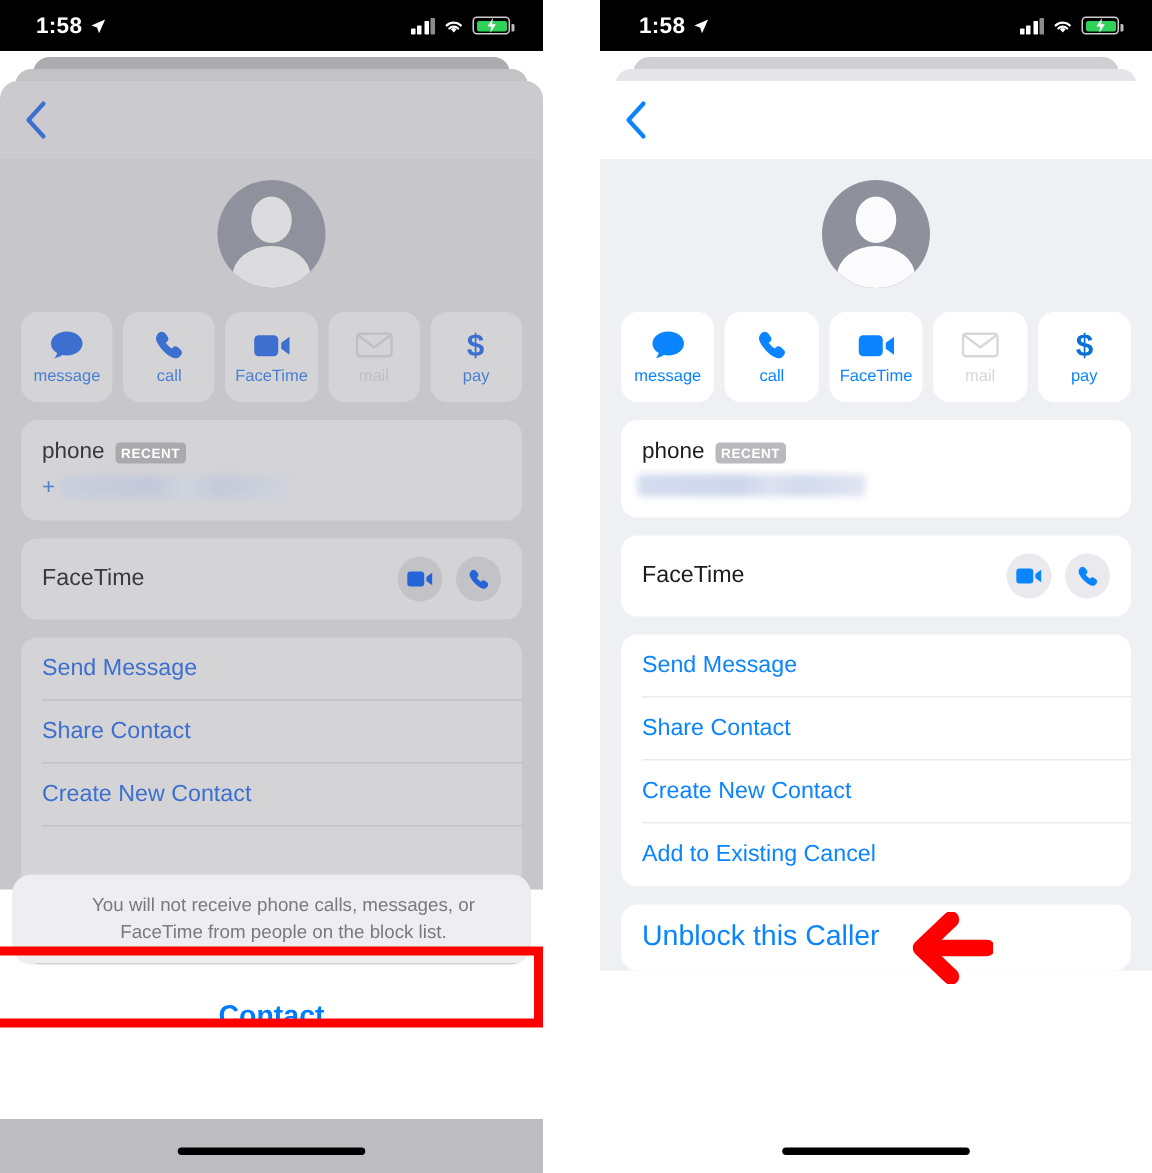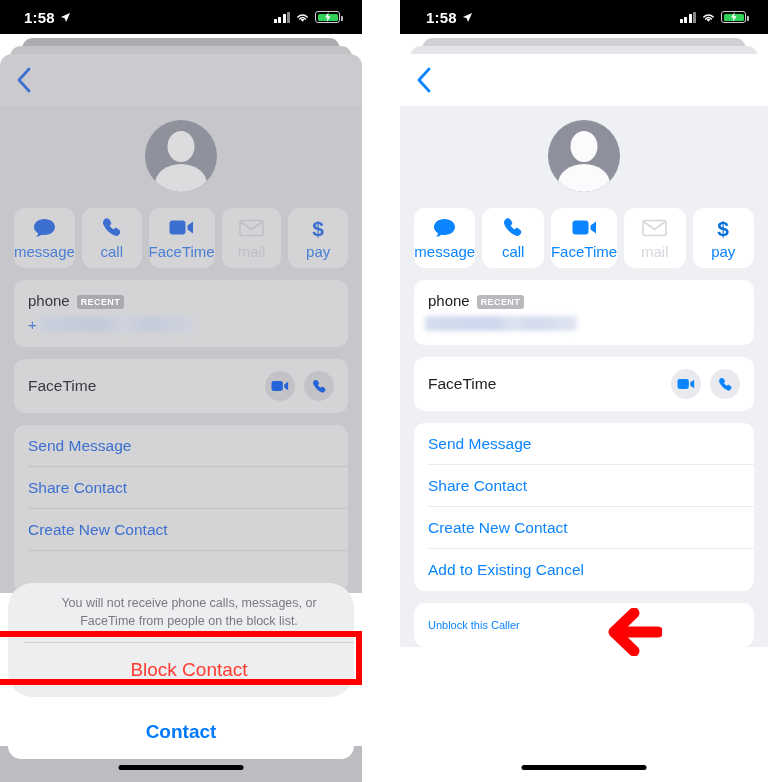--- a/index.html
+++ b/index.html
@@ -107,21 +107,21 @@
   
   .act-row { display:flex; gap:7px; margin-bottom:12px; }
   .act {
     flex:1; height:60px; border-radius:11px;
     display:flex; flex-direction:column; align-items:center;
     justify-content:center; gap:4px; cursor:pointer;
   }
   .phone-left  .act { background:#d4d4d7; }
   .phone-right .act { background:#ffffff; }
   .act-ico { height:22px; display:flex; align-items:center; justify-content:center; }
-  .act-lbl { font-size:15px; font-weight:500; }
+  .act-lbl { font-size:11px; font-weight:500; }
   .phone-left  .act-lbl { color:#4a7fd4; }
   .phone-right .act-lbl { color:#0a84ff; }
   .act.disabled .act-lbl { color:#c0c0c4; }
   .phone-right .act.disabled .act-lbl { color:#d6d7dc; }
 
   
   .card { border-radius:11px; margin-bottom:12px; }
   .phone-left  .card { background:#d4d4d7; }
   .phone-right .card { background:#ffffff; }
 
@@ -167,25 +167,25 @@
     height:42px; display:flex; align-items:center;
     border-bottom:1px solid rgba(0,0,0,.08); cursor:pointer; padding-right:14px;
   }
   .list-row:last-child { border-bottom:none; }
   .list-row span { font-size:15.5px; }
   .phone-left  .list-row span { color:#3c6fcf; }
   .phone-right .list-row span { color:#0a84ff; }
 
   .unblock-card { padding:0 0 0 14px; }
   .unblock-row { height:44px; display:flex; align-items:center; cursor:pointer; }
-  .unblock-row span { font-size:11px; color:#0a84ff; }
+  .unblock-row span { font-size:19px; color:#0a84ff; }
 
   
   .sheet { position:absolute; left:8px; right:8px; z-index:30; }
-  .sheet-group { border-radius:25px; overflow:hidden; background:#eeeef0;padding-left:16px; }
+  .sheet-group { border-radius:13px; overflow:hidden; background:#eeeef0;padding-left:16px; }
   .sheet-msg {
     padding:11px 22px 12px; text-align:center;
     font-size:12.5px; line-height:1.45; color:#79797f;
   }
   .sheet-sep { height:1px; background:rgba(0,0,0,.12); }
   .sheet-btn {
     height:54px; display:flex; align-items:center; justify-content:center;
     font-size:19px; cursor:pointer; background:#eeeef0;
   }
   .sheet-destructive { color:#ff3b30; }
@@ -361,23 +361,20 @@
 
       </div>
 
       <div class="home-bg"></div>
     </div>
 
     <div class="sheet" style="left:8px; right:8px; top:583px;">
       <div class="sheet-group">
         <div class="sheet-msg">You will not receive phone calls, messages, or FaceTime from people on the block list.</div>
         <div class="sheet-sep"></div>
-        <div class="sheet-btn sheet-destructive">
-          <span>Block Contact</span>
-        </div>
       </div>
       <div class="sheet-cancel-group">
         <div class="sheet-cancel">
           <span>Contact</span>
         </div>
       </div>
     </div>
 
     <div class="hl-box" style="left:-6px; top:631px; width:368px; height:54px;"></div>
 

